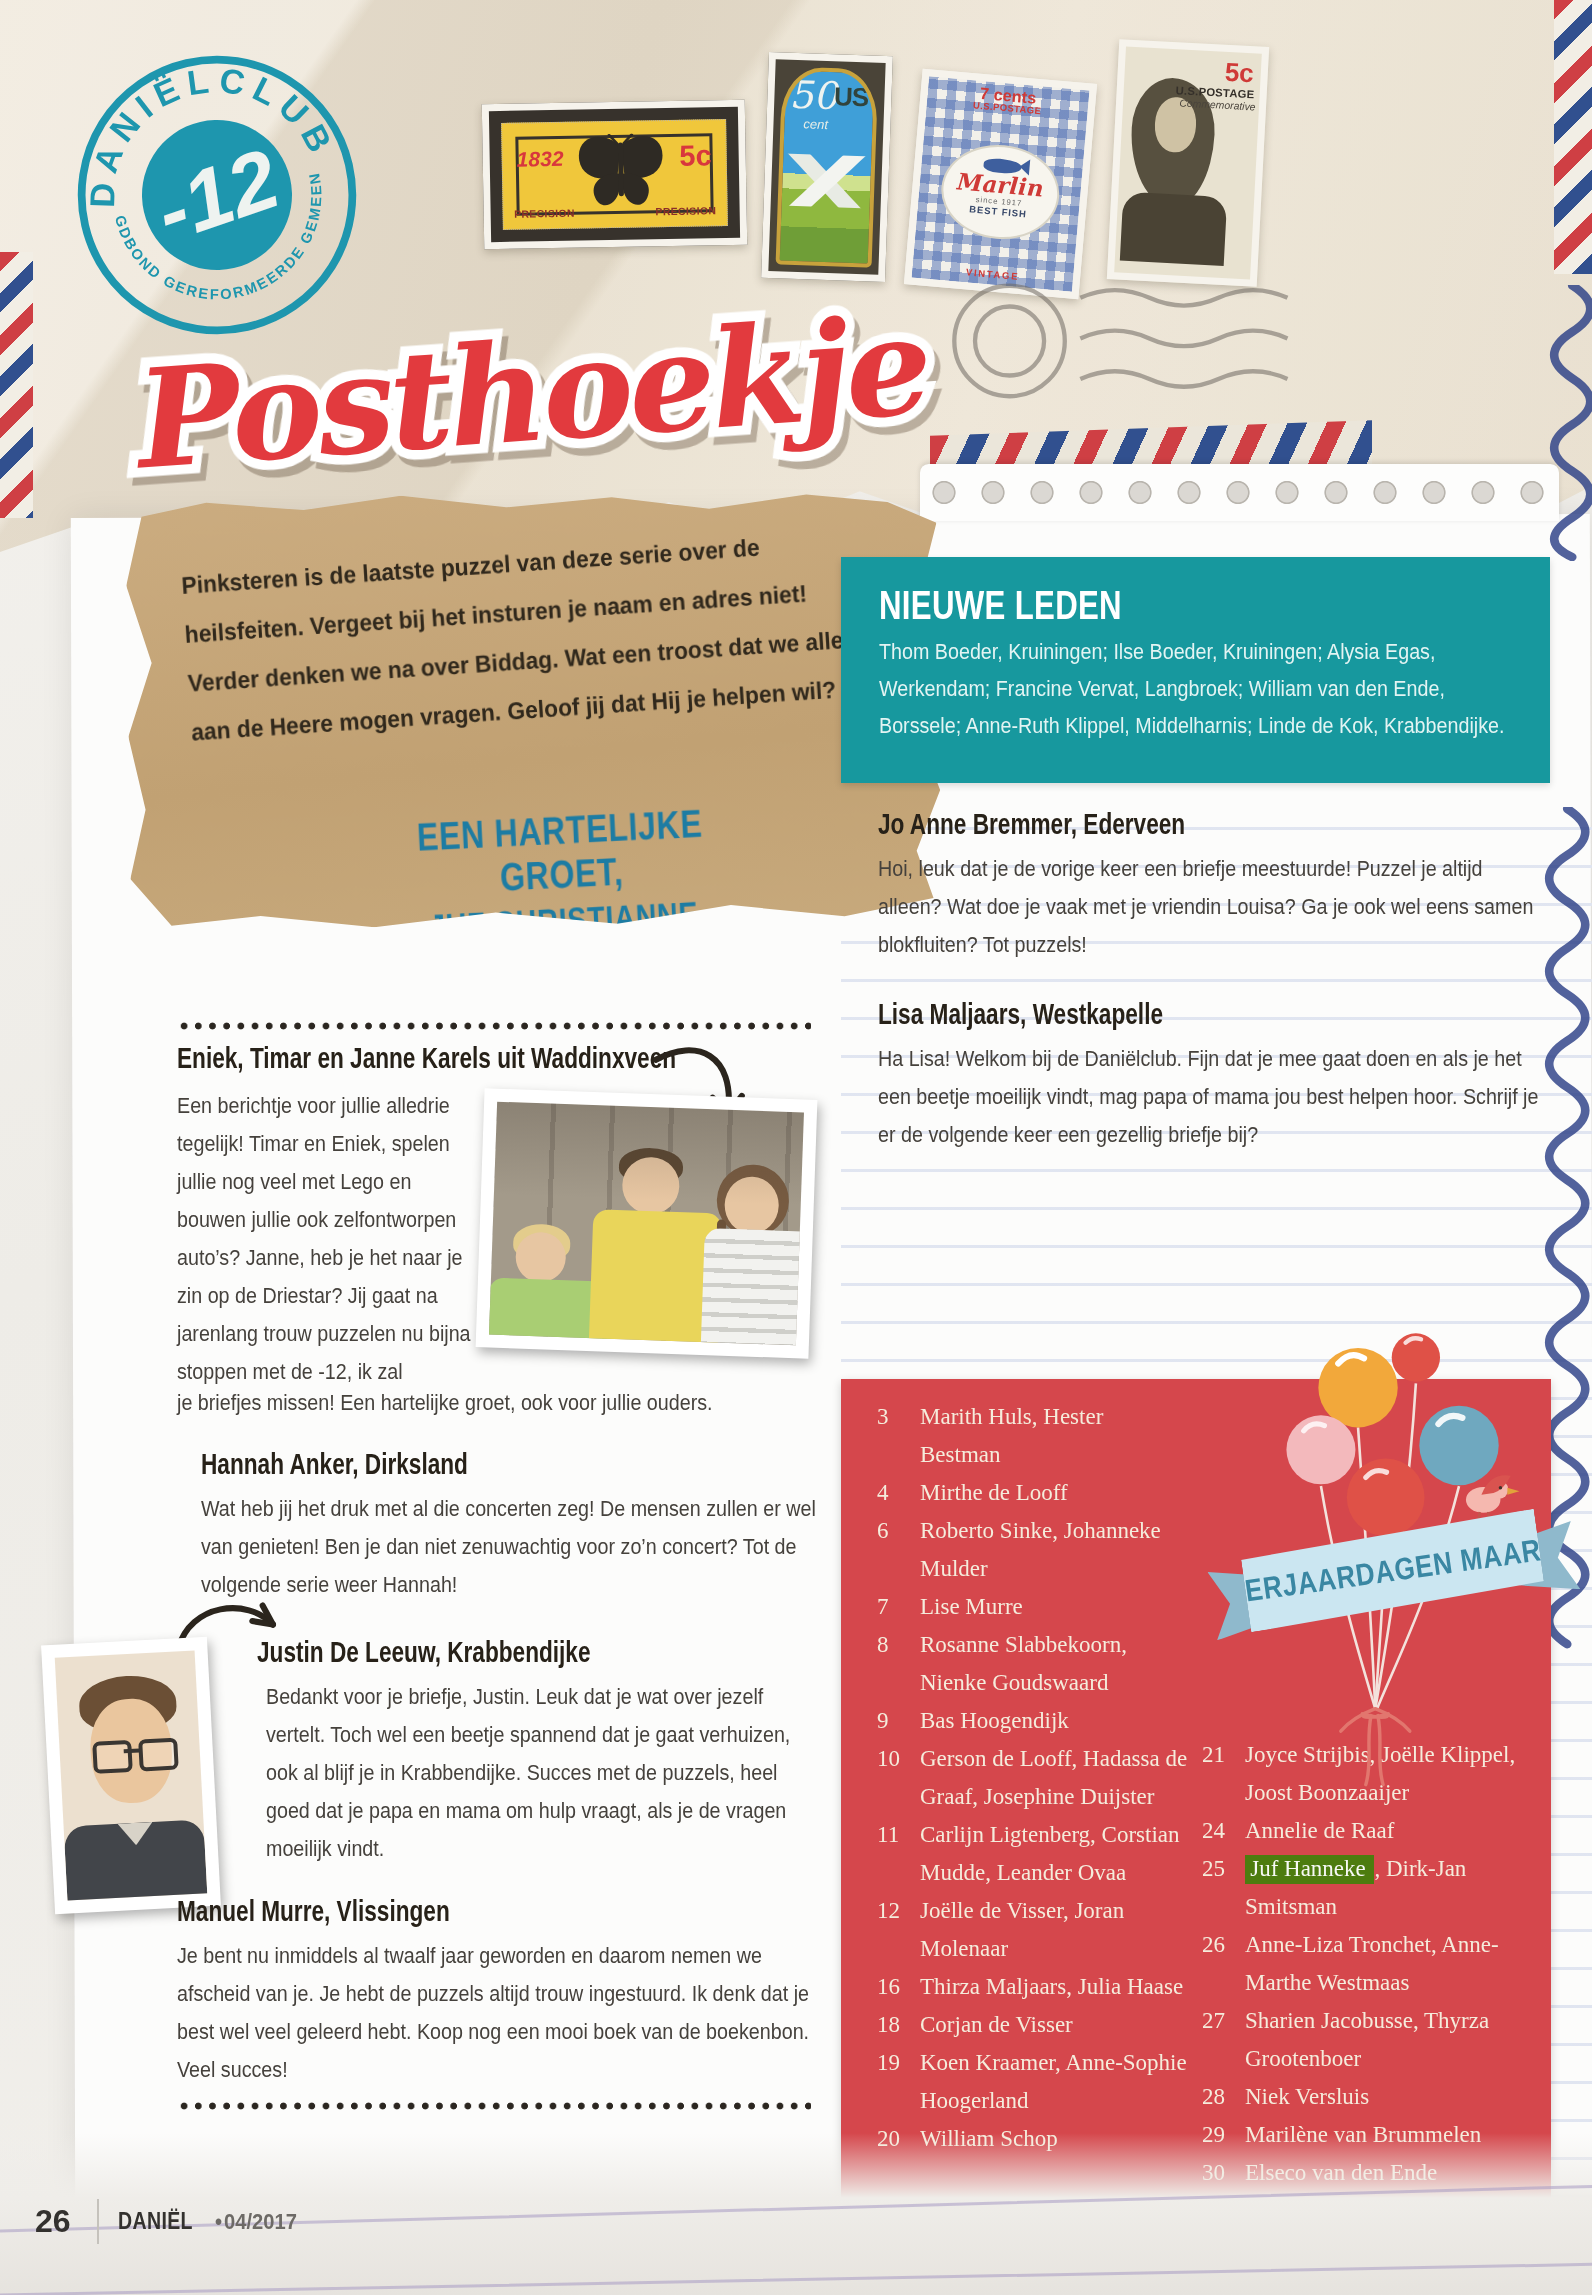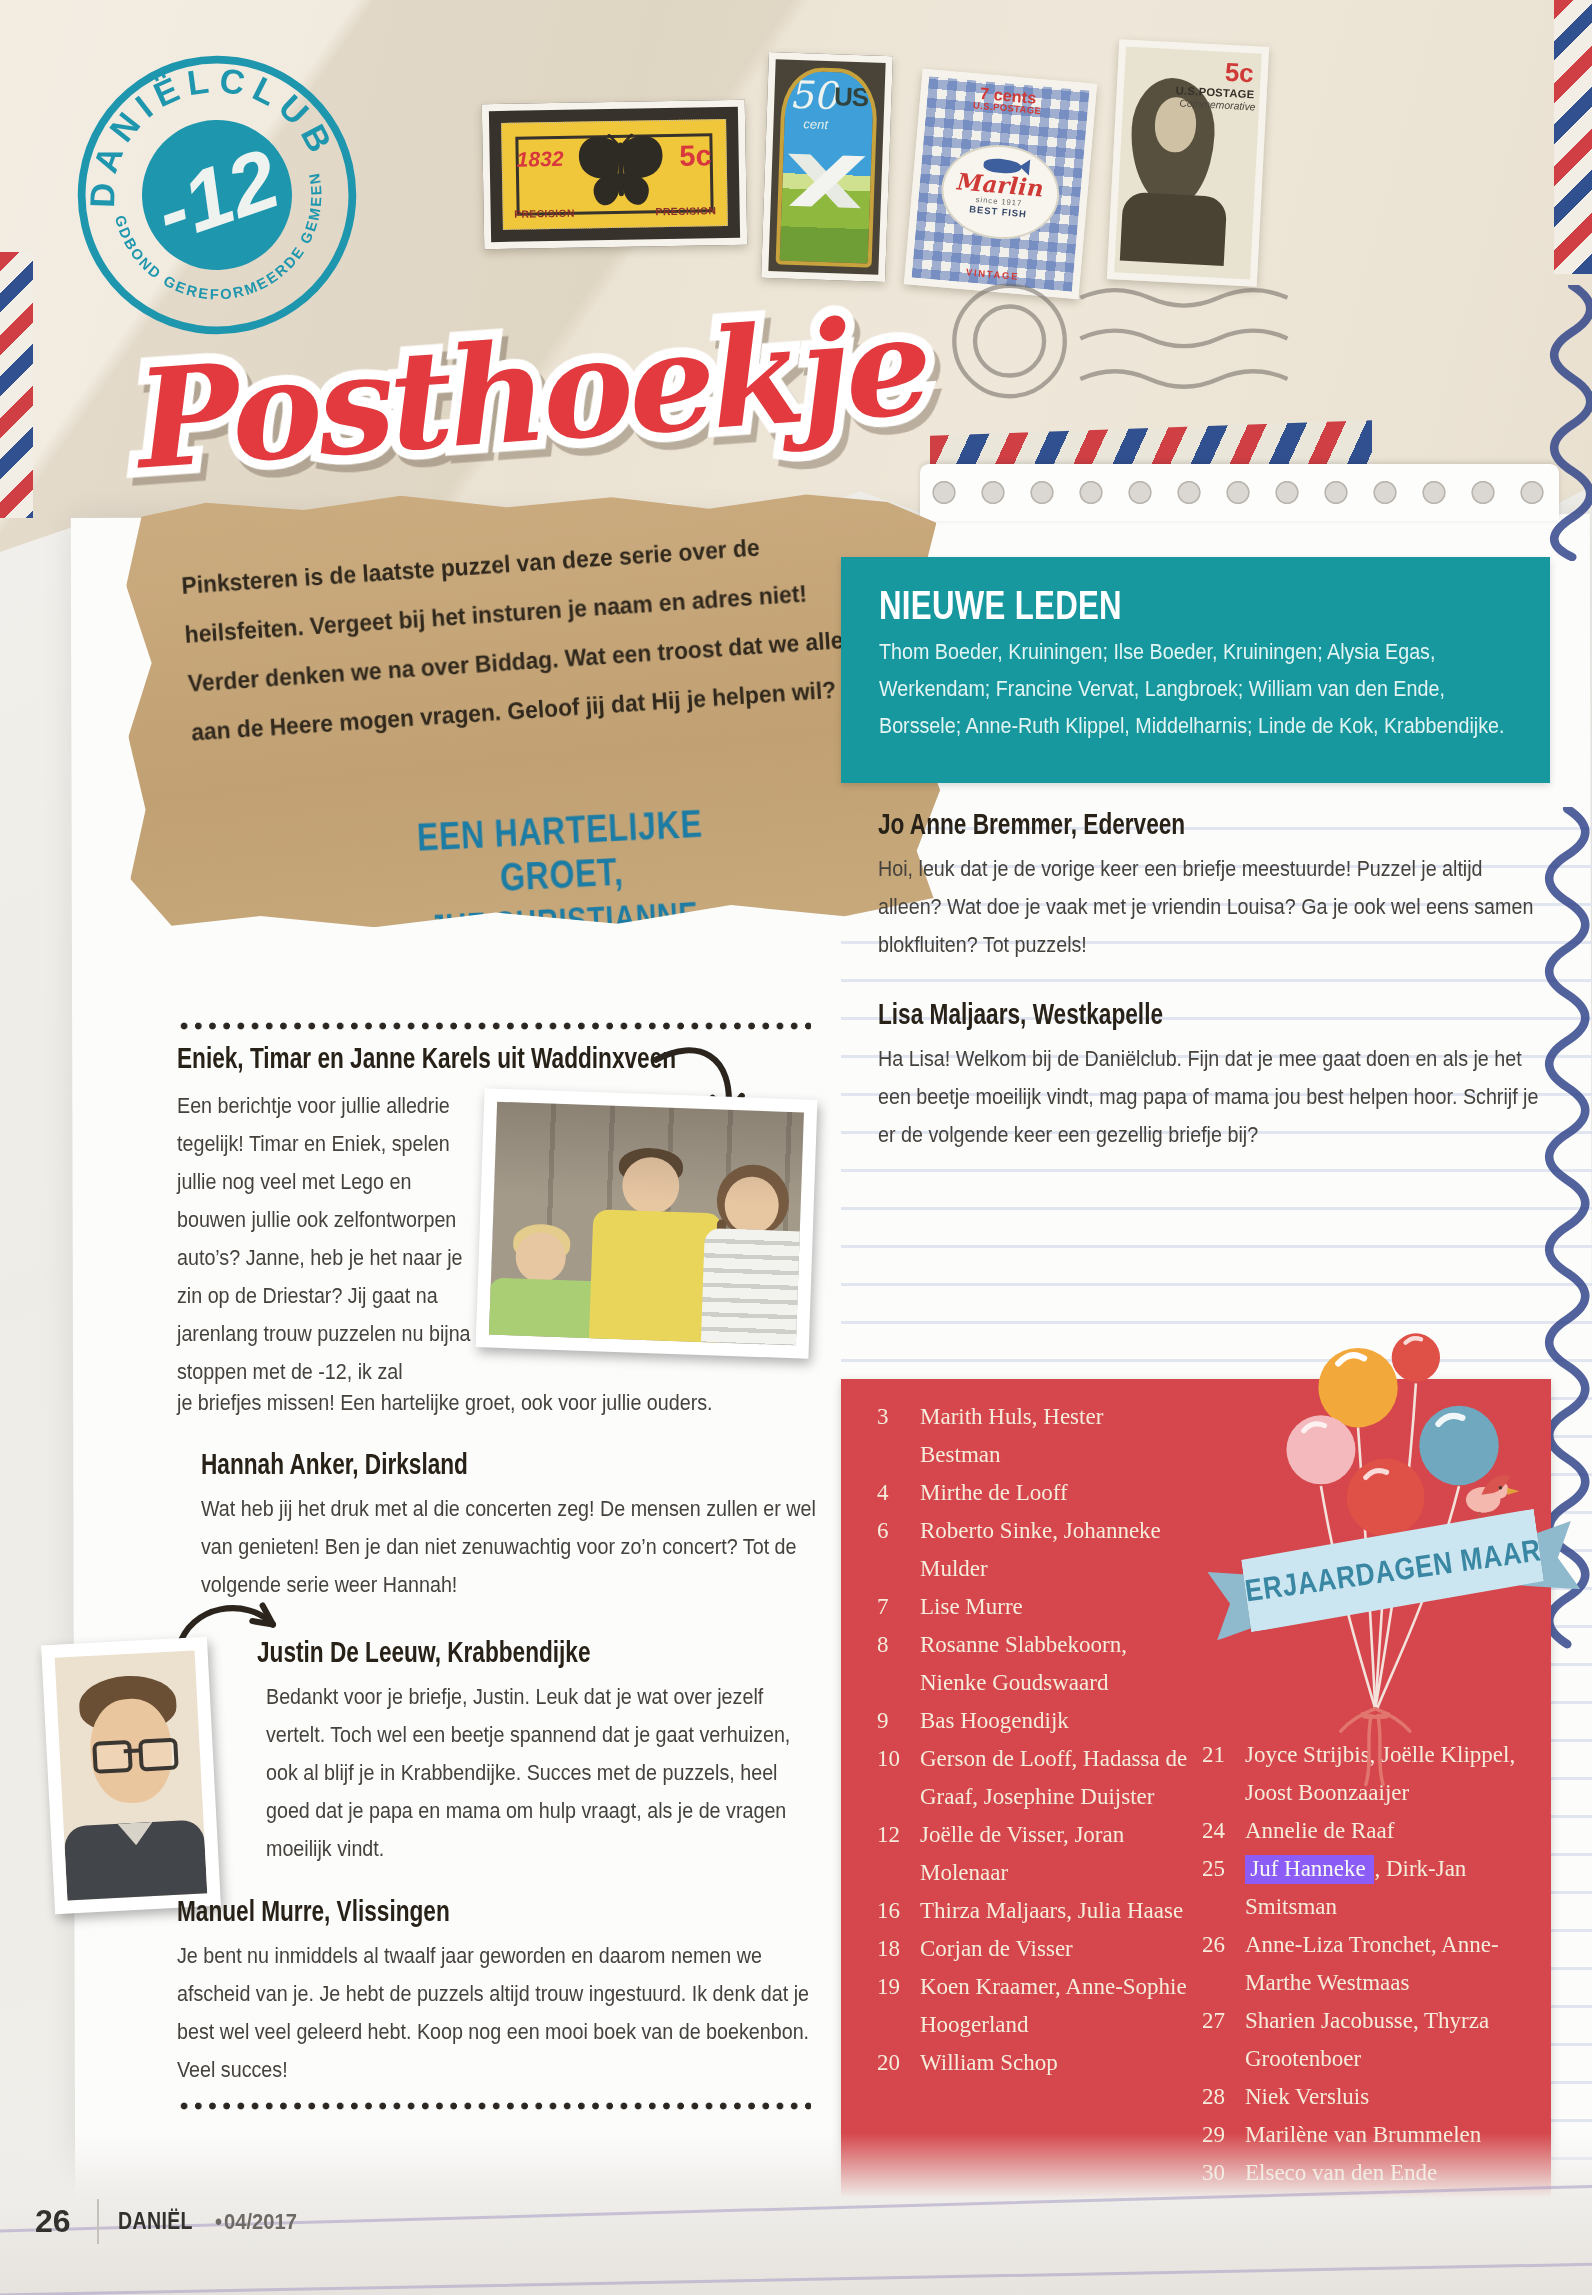--- a/index.html
+++ b/index.html
@@ -132,21 +132,21 @@
 
   
   .redbox{left:841px;top:1379px;width:710px;height:882px;background:#d5474c;box-shadow:0 2.6px 8.6px rgba(0,0,0,.18);}
   .bday-col{position:absolute;font-family:"Liberation Serif","DejaVu Serif",serif;color:#f5ecdc;font-size:23px;line-height:38px;}
   .bday-left{left:36px;top:19px;width:316px;}
   .bday-right{left:361px;top:357px;width:333px;}
   .bday-row{display:flex;}
   .bday-day{width:43px;flex:0 0 43px;}
   .bday-left .bday-names{width:268px;}
   .bday-right .bday-names{width:285px;}
-  .hl{background:#8b5cf6;color:#f7f9f5;padding:0.9px 8.6px 2.6px 5.2px;}
+  .hl{background:#4d7c0f;color:#f7f9f5;padding:0.9px 8.6px 2.6px 5.2px;}
 
   
   .banner{left:1244px;top:1529px;width:297px;height:83px;transform:rotate(-8deg);z-index:6;}
   .banner-tail{position:absolute;top:17.3px;width:60px;height:69px;background:#8fb9cc;}
   .banner-tail.left{left:-35px;clip-path:polygon(0 0,100% 18%,100% 82%,0 100%,30% 50%);}
   .banner-tail.right{right:-35px;clip-path:polygon(0 18%,100% 0,70% 50%,100% 100%,0 82%);}
   .banner-main{position:absolute;inset:0;background:#cbe6f1;display:flex;align-items:center;justify-content:center;
     clip-path:polygon(0 12%,100% 0,100% 88%,0 100%);box-shadow:0 3.5px 7px rgba(100,60,50,.25);}
   .banner-main span{display:inline-block;transform:scaleX(.84);font-weight:700;font-size:31px;letter-spacing:0.9px;color:#3a87a3;white-space:nowrap;}
   .balloons{left:1269px;top:1329px;z-index:5;}
@@ -383,20 +383,24 @@
           <div class="bday-day">8</div>
           <div class="bday-names">Rosanne Slabbekoorn, Nienke Goudswaard</div>
         </div>
         <div class="bday-row">
           <div class="bday-day">9</div>
           <div class="bday-names">Bas Hoogendijk</div>
         </div>
         <div class="bday-row">
           <div class="bday-day">10</div>
           <div class="bday-names">Gerson de Looff, Hadassa de Graaf, Josephine Duijster</div>
+        </div>
+        <div class="bday-row">
+          <div class="bday-day">11</div>
+          <div class="bday-names">Carlijn Ligtenberg, Corstian Mudde, Leander Ovaa</div>
         </div>
         <div class="bday-row">
           <div class="bday-day">12</div>
           <div class="bday-names">Joëlle de Visser, Joran Molenaar</div>
         </div>
         <div class="bday-row">
           <div class="bday-day">16</div>
           <div class="bday-names">Thirza Maljaars, Julia Haase</div>
         </div>
         <div class="bday-row">

